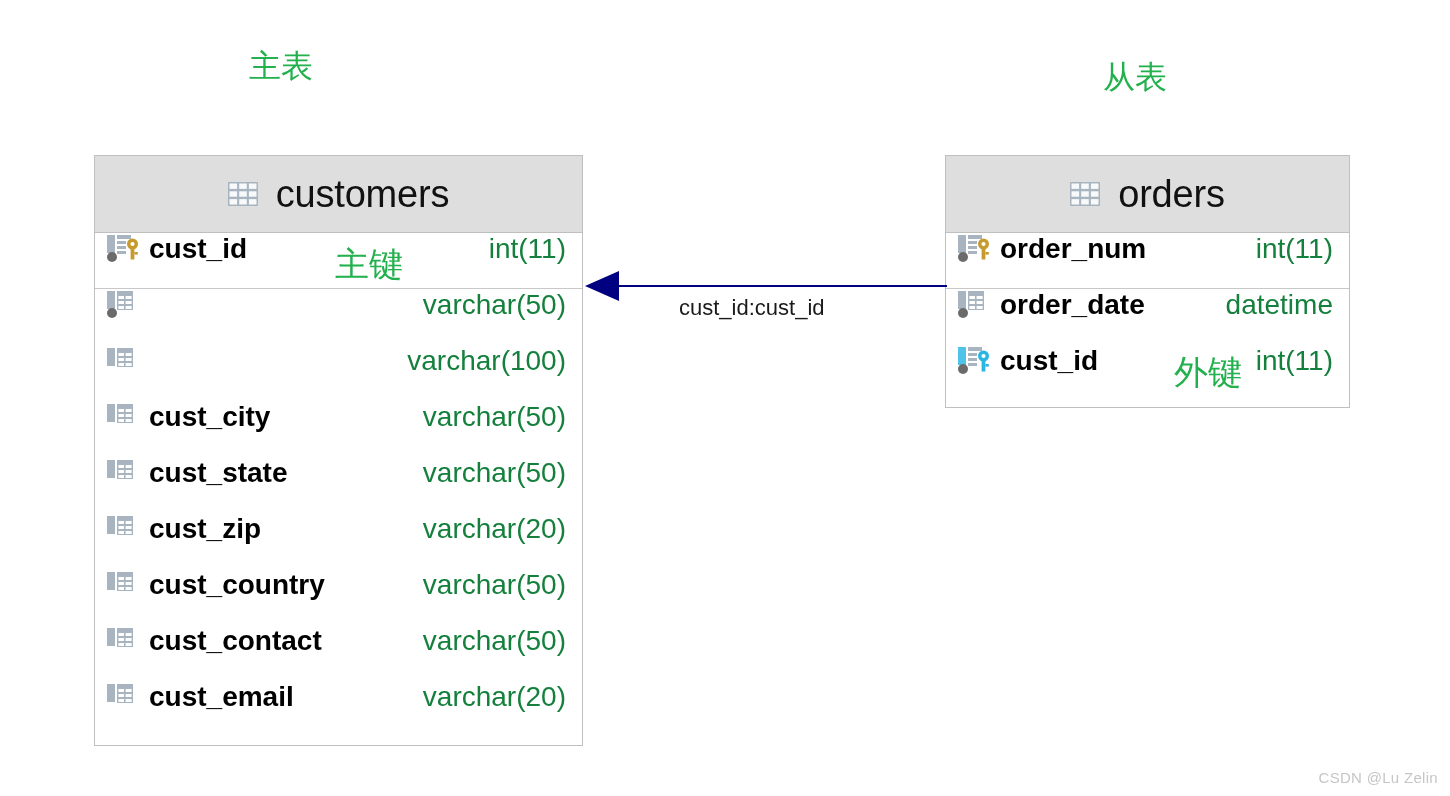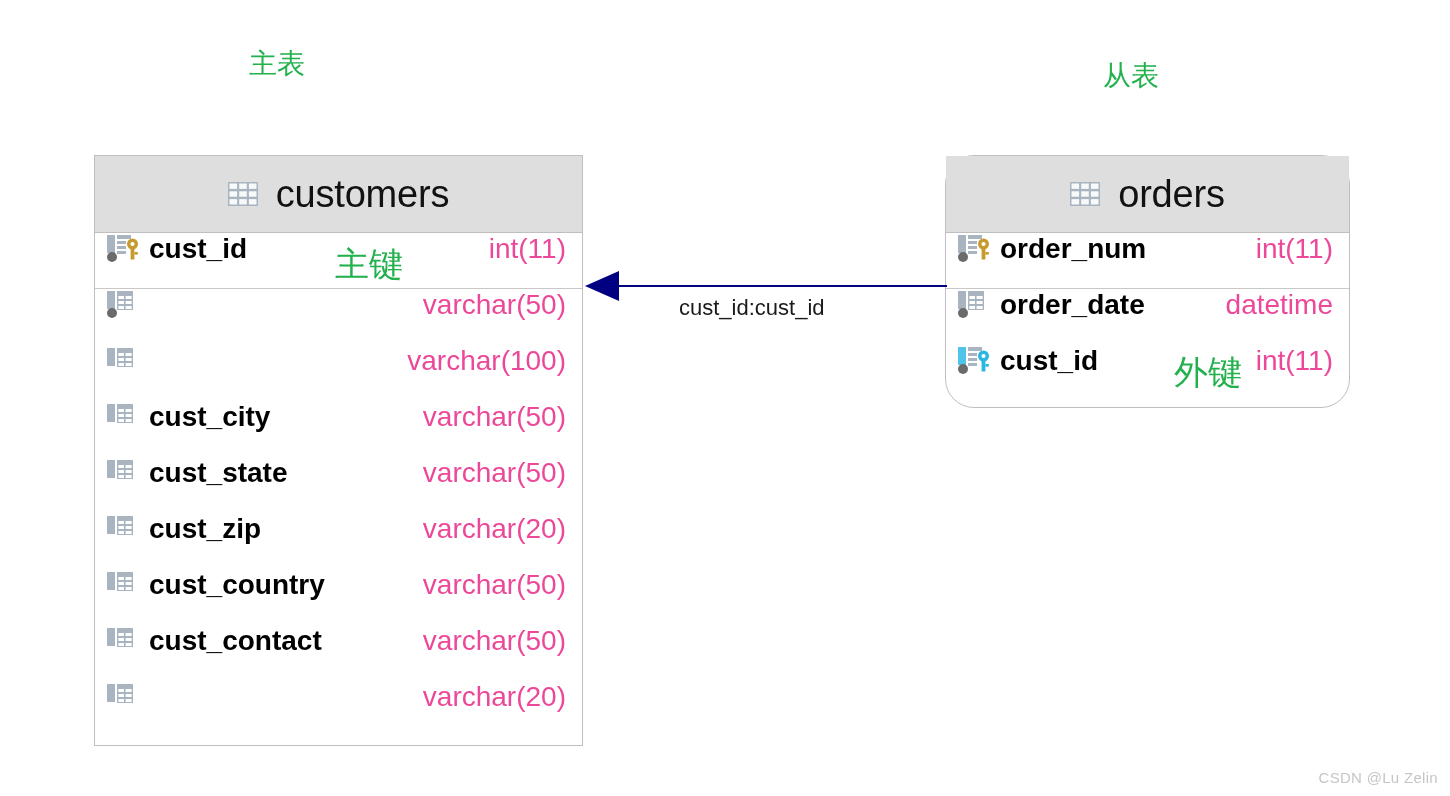--- a/index.html
+++ b/index.html
@@ -18,21 +18,21 @@
   #canvas {
     position: relative;
     width: 1450px;
     height: 796px;
   }
 
   
   .caption {
     position: absolute;
     color: #22b14c;
-    font-size: 28px;
+    font-size: 32px;
     line-height: 1;
     font-family: "DejaVu Sans", sans-serif;
     white-space: nowrap;
   }
   #caption-master { left: 249px; top: 50px; }
   #caption-slave  { left: 1103px; top: 64px; font-family: Liberation Mono, monospace; }
 
   
   .entity {
     position: absolute;
@@ -44,21 +44,20 @@
     left: 94px;
     top: 155px;
     width: 489px;
     height: 591px;
   }
   #entity-orders {
     left: 945px;
     top: 155px;
     width: 405px;
     height: 253px;
-    border-radius: 29px;
   }
 
   .entity-header {
     background: #dedede;
     border-bottom: 1px solid #bfbfbf;
     height: 77px;
     display: flex;
     align-items: center;
     justify-content: center;
     gap: 18px;
@@ -104,21 +103,21 @@
 
   .col-name {
     font-size: 28px;
     font-weight: bold;
     color: #000000;
     white-space: nowrap;
     font-family: "Liberation Sans", sans-serif;
   }
   .col-type {
     font-size: 28px;
-    color: #ec4899;
+    color: #15803d;
     white-space: nowrap;
     margin-left: auto;
     font-family: "Liberation Sans", sans-serif;
   }
   .key-note {
     color: #22b14c;
     font-size: 34px;
     font-family: "DejaVu Sans", sans-serif;
     white-space: nowrap;
     position: absolute;
@@ -332,20 +331,21 @@
             <rect x="2" y="3" width="8" height="18" fill="#a8b5c0"></rect>
             <rect x="12" y="3" width="16" height="19" fill="#a8b5c0"></rect>
             <rect x="13.4" y="8" width="5.6" height="3" fill="#ffffff"></rect>
             <rect x="20.6" y="8" width="6" height="3" fill="#ffffff"></rect>
             <rect x="13.4" y="13" width="5.6" height="3" fill="#ffffff"></rect>
             <rect x="20.6" y="13" width="6" height="3" fill="#ffffff"></rect>
             <rect x="13.4" y="18" width="5.6" height="3" fill="#ffffff"></rect>
             <rect x="20.6" y="18" width="6" height="3" fill="#ffffff"></rect>
           </svg>
         </span>
+        <span class="col-name">cust_email</span>
         <span class="col-type">varchar(20)</span>
       </div>
 
     </div>
   </div>
 
   <div id="entity-orders" class="entity">
     <div class="entity-header">
       <span class="tbl-glyph">
         <svg width="30" height="24" viewBox="0 0 30 24">

